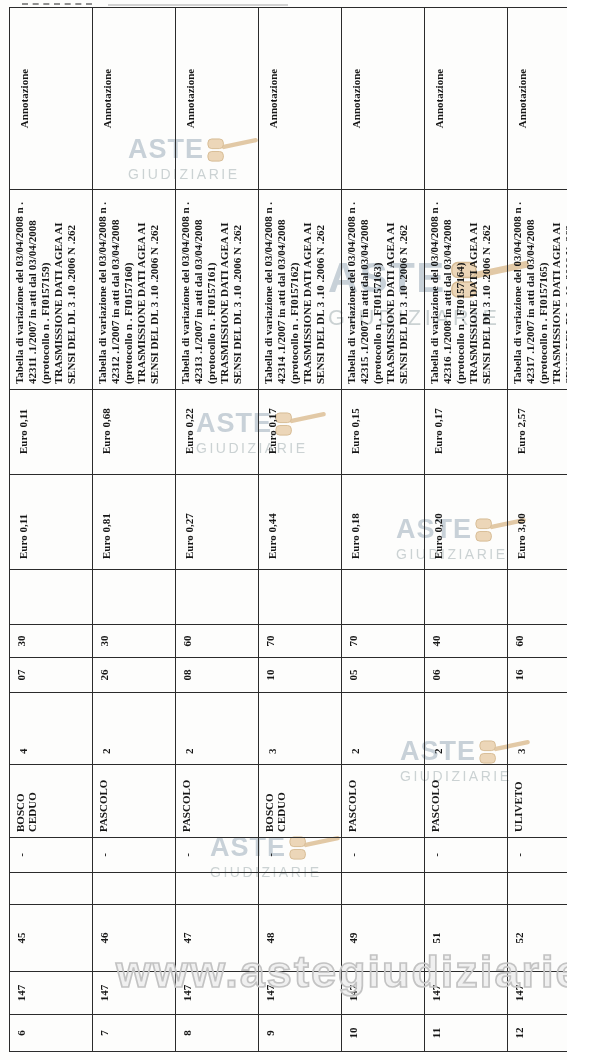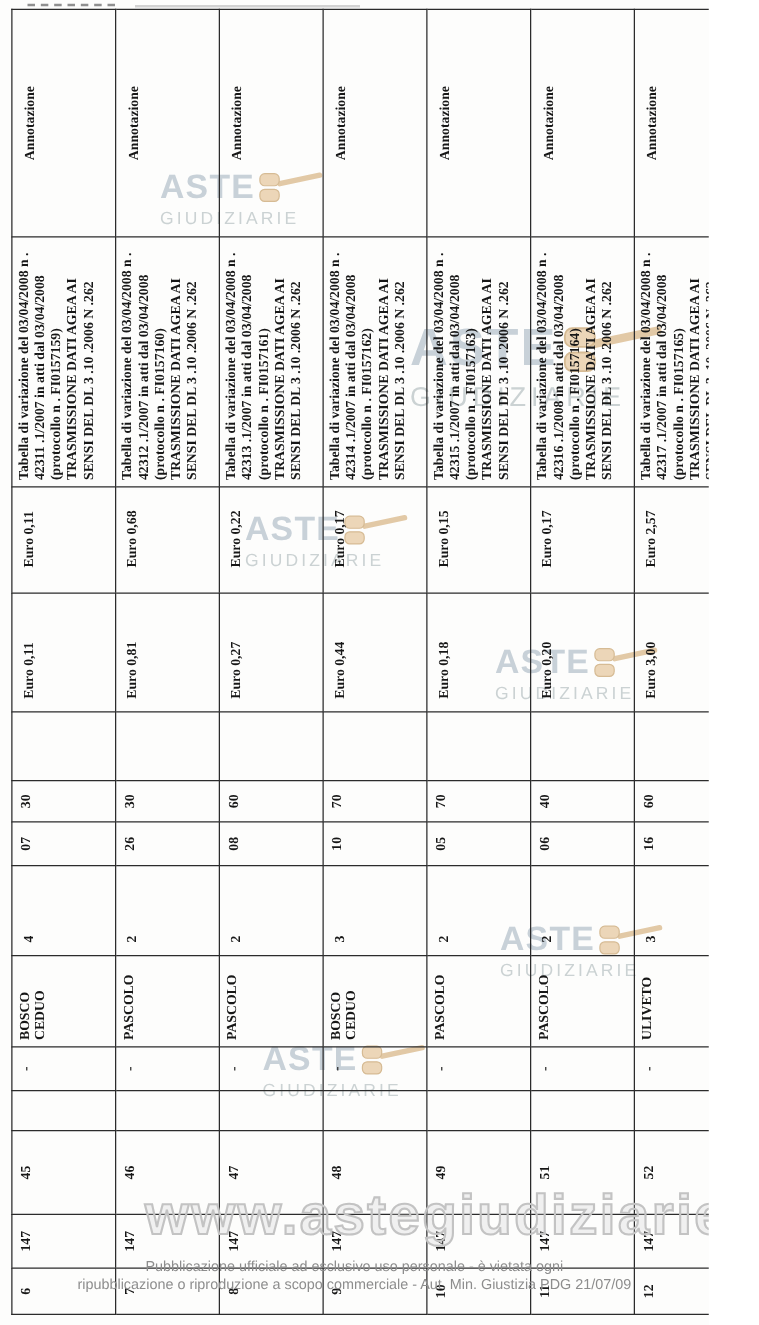--- a/index.html
+++ b/index.html
@@ -274,18 +274,14 @@
     </tbody>
       </table>
     <div class="footnote">* Codice Fiscale Validato in Anagrafe Tributaria</div>
   </div>
 
   <div class="top-artifact1"></div>
   <div class="top-artifact2"></div>
 
   <div class="www">www.astegiudiziarie.it</div>
 
-  <div class="footer">
-    <div>Pubblicazione ufficiale ad esclusivo uso personale - è vietata ogni</div>
-    <div>ripubblicazione o riproduzione a scopo commerciale - Aut. Min. Giustizia PDG 21/07/09</div>
-  </div>
 
 </div>
 
 </body></html>

